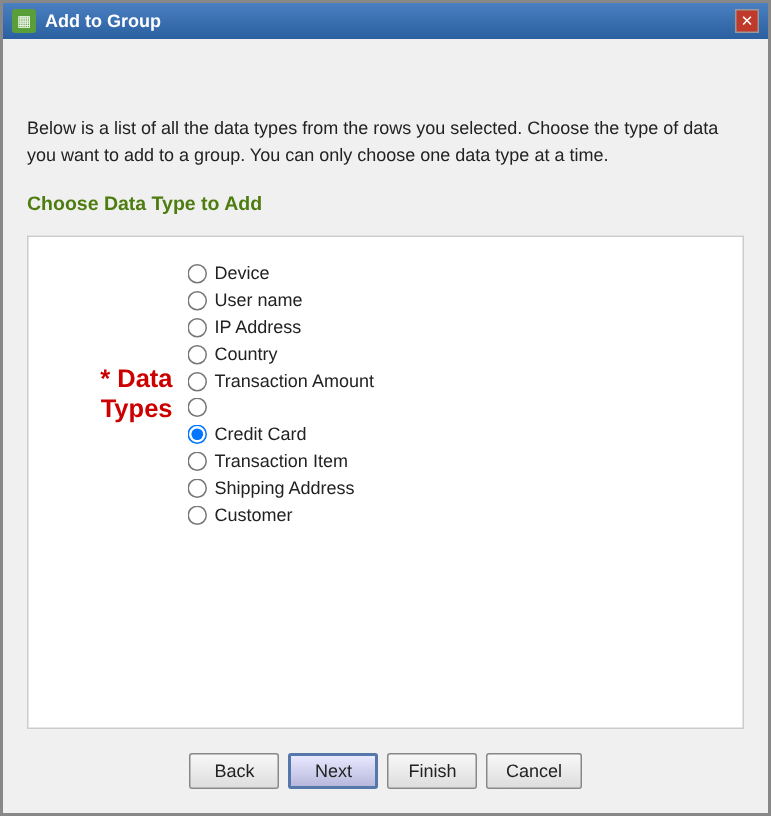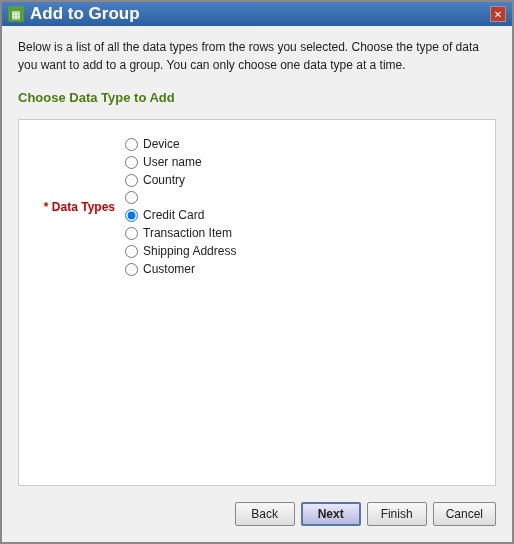--- a/index.html
+++ b/index.html
@@ -38,41 +38,42 @@
       height: 16px;
       background: #5a9e3a;
       border-radius: 2px;
       display: flex;
       align-items: center;
       justify-content: center;
       font-size: 10px;
       color: white;
     }
     .title-text {
-      font-size: 17px;
+      font-size: 12px;
       font-weight: bold;
       color: white;
     }
     .title-close {
       width: 16px;
       height: 16px;
       background: #c0392b;
       border: 1px solid #999;
       display: flex;
       align-items: center;
       justify-content: center;
       font-size: 10px;
       color: white;
       cursor: pointer;
     }
     .content {
       flex: 1;
       padding: 12px 16px;
       display: flex;
       flex-direction: column;
+      margin-top: 38px;
     }
     .description {
       font-size: 12px;
       color: #222;
       line-height: 1.5;
       margin-bottom: 16px;
     }
     .section-title {
       font-size: 13px;
       font-weight: bold;
@@ -85,21 +86,21 @@
       padding: 16px;
       flex: 1;
       margin-bottom: 10px;
     }
     .field-row {
       display: flex;
       align-items: center;
       margin-bottom: 6px;
     }
     .field-label {
-      font-size: 12px;
+      font-size: 17px;
       color: #cc0000;
       font-weight: bold;
       width: 80px;
       text-align: right;
       margin-right: 10px;
     }
     .radio-group {
       display: flex;
       flex-direction: column;
       gap: 2px;
@@ -110,39 +111,39 @@
       gap: 5px;
       padding: 1px 0;
     }
     .radio-item label {
       font-size: 12px;
       color: #222;
       cursor: pointer;
     }
     .button-bar {
       display: flex;
-      justify-content: flex-end;
+      justify-content: center;
       gap: 6px;
       padding: 6px 0 4px 0;
     }
     .btn {
       min-width: 60px;
       height: 24px;
       padding: 0 12px;
       font-size: 12px;
       border: 1px solid #888;
       background: linear-gradient(to bottom, #f8f8f8, #ddd);
       cursor: pointer;
       border-radius: 2px;
       color: #222;
     }
     .btn-next {
       background: linear-gradient(to bottom, #e8e8ff, #b8b8dd);
       border: 2px solid #5577aa;
-      font-weight: bold;
+      font-weight: normal;
     }
     input[type="radio"] {
       width: 13px;
       height: 13px;
       cursor: pointer;
     }
   </style>
 </head>
 <body>
 
@@ -167,22 +168,30 @@
 
         <div class="radio-item">
               <input type="radio" name="datatype" id="opt_device" value="opt_device" style="">
               <label for="opt_device">Device</label>
             </div>
             <div class="radio-item">
               <input type="radio" name="datatype" id="opt_username" value="opt_username" style="">
               <label for="opt_username">User name</label>
             </div>
             <div class="radio-item">
+              <input type="radio" name="datatype" id="opt_ipaddress" value="opt_ipaddress" style="">
+              <label for="opt_ipaddress">IP Address</label>
+            </div>
+            <div class="radio-item">
               <input type="radio" name="datatype" id="opt_country" value="opt_country" style="">
               <label for="opt_country">Country</label>
+            </div>
+            <div class="radio-item">
+              <input type="radio" name="datatype" id="opt_txamount" value="opt_txamount" style="">
+              <label for="opt_txamount">Transaction Amount</label>
             </div>
             <div class="radio-item">
               <input type="radio" name="datatype" id="opt_txcount" value="opt_txcount" style="">
             </div>
             <div class="radio-item">
               <input type="radio" name="datatype" id="opt_creditcard" value="opt_creditcard" checked="" style="">
               <label for="opt_creditcard">Credit Card</label>
             </div>
             <div class="radio-item">
               <input type="radio" name="datatype" id="opt_txitem" value="opt_txitem" style="">

